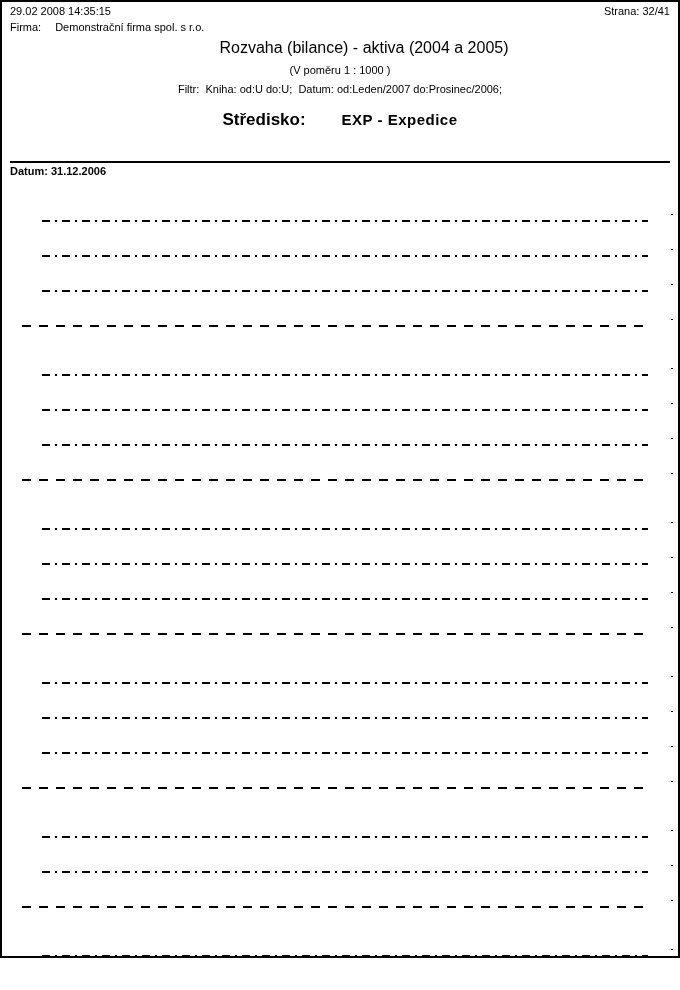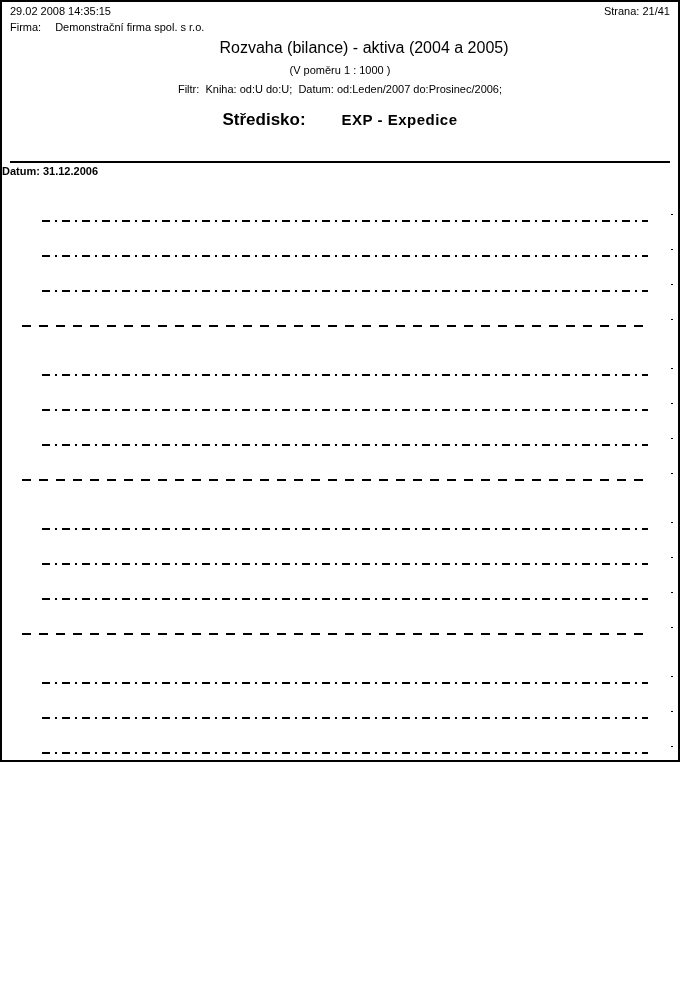--- a/index.html
+++ b/index.html
@@ -1,20 +1,20 @@
 <!DOCTYPE html>
 <html><head>
 <meta charset="utf-8">
 <style>
   * { margin:0; padding:0; box-sizing:border-box; }
   html,body { background:#fff; }
   body { font-family:"Liberation Sans", sans-serif; color:#000; }
 
   .page {
-    width:680px; height:762px;
+    width:680px; height:958px;
     border:2px solid #000;
     background:#fff;
     overflow:hidden;
     position:relative;
   }
 
   
   .hdr-row1 { margin:3px 8px 0; display:flex; justify-content:space-between;
               font-size:11px; line-height:13px; }
   .hdr-firma { margin:3px 8px 0; font-size:11px; line-height:13px; display:flex; }
@@ -22,21 +22,21 @@
   .rpt-title { margin-top:5px; text-align:center; font-size:16px; line-height:17px;padding-left:48px; }
   .ratio { margin-top:8px; text-align:center; font-size:11px; line-height:13px; }
   .reg   { margin-top:7px; text-align:center; font-size:11px; line-height:13px; }
   .filter{ margin-top:6px; text-align:center; font-size:11px; line-height:13px; white-space:pre; }
 
   .stredisko { margin:14px 8px 0; display:flex; align-items:baseline;justify-content:center; }
   .stredisko .sl { font-size:17px; font-weight:bold; }
   .stredisko .sv { font-size:15px; font-weight:bold; margin-left:36px; letter-spacing:.5px; }
 
   .rule { margin:31px 8px 0; height:2px; background:#000; }
-  .datum { margin-top:2px; font-size:11px; line-height:13px; font-weight:bold; }
+  .datum { margin-top:2px; padding-left:8px; font-size:11px; line-height:13px; font-weight:bold; }
 
   
   .rbody { margin-top:1px; }
   .row.head { display:flex; height:14px; line-height:13px;
               font-size:11px; font-weight:bold; padding:0 5px 0 20px; }
   .row.head .num { width:17px; text-align:right; white-space:pre; }
   .row.head .sec-title { margin-left:6px; white-space:pre; flex:1; overflow:hidden; }
   .row.head .val { text-align:right; white-space:pre; }
 
   .row.lr { display:flex; justify-content:space-between; height:12px; line-height:12px;
@@ -57,21 +57,21 @@
       #000 0 9px, transparent 9px 17px);
   }
 </style>
 </head>
 <body>
 
 <div class="page">
 
   <div class="hdr-row1">
     <span>29.02 2008 14:35:15</span>
-    <span>Strana: 21/41</span>
+    <span>Strana: 32/41</span>
   </div>
 
   <div class="hdr-firma">
     <span>Firma:</span>
     <span class="company">Demonstrační firma spol. s r.o.</span>
   </div>
 
   <div class="rpt-title">Rozvaha (bilance) - aktiva (2004 a 2005)</div>
   <div class="ratio">(V poměru 1 : 1000 )</div>
   <div class="filter">Filtr:  Kniha: od:U do:U;  Datum: od:Leden/2007 do:Prosinec/2006;</div>

